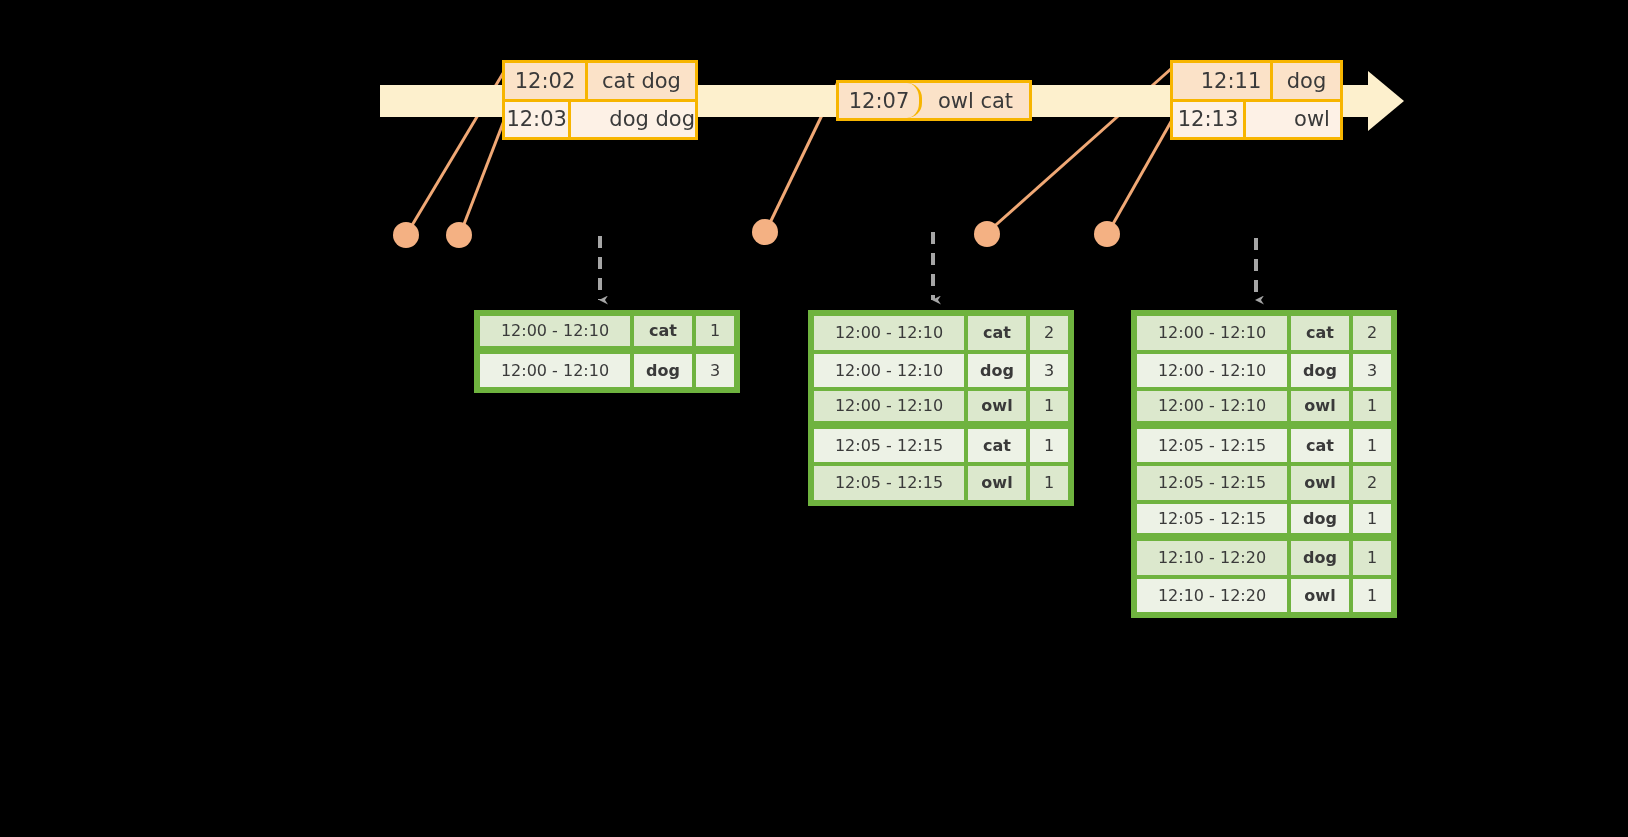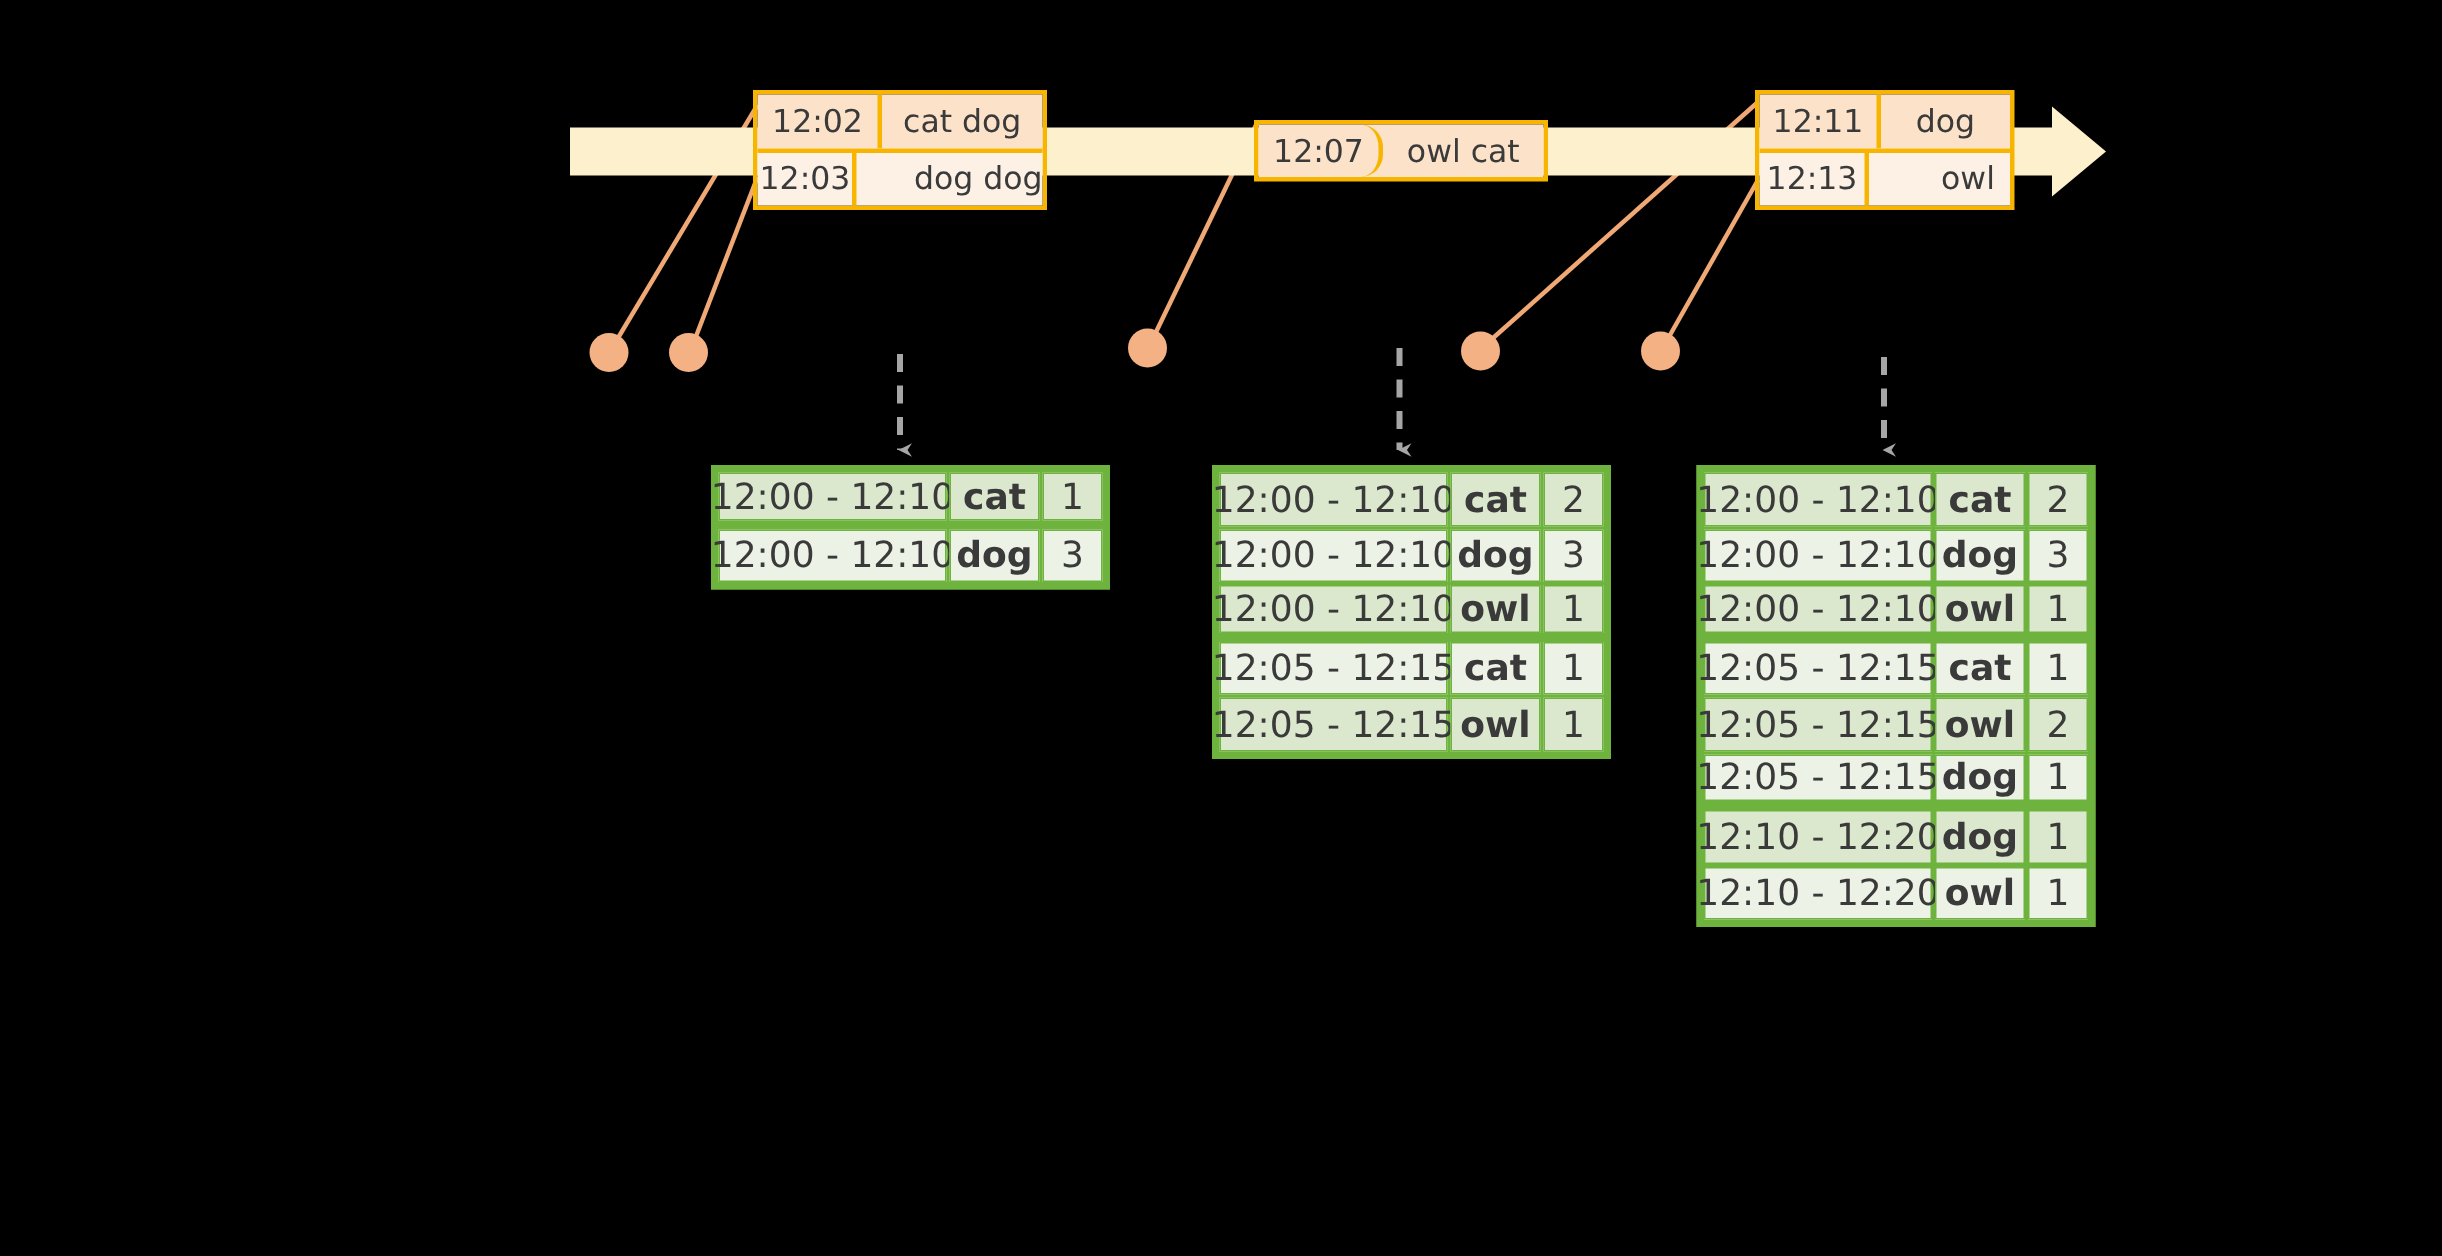--- a/index.html
+++ b/index.html
@@ -94,21 +94,21 @@
     display: flex;
     height: 37.5px;
     box-sizing: border-box;
   }
   .res-row.grp-end { border-bottom: 4px solid #6FB33F; }
   .res-cell {
     box-sizing: border-box;
     display: flex;
     align-items: center;
     justify-content: center;
-    font-size: 24px;
+    font-size: 16px;
     color: #3a3a3a;
     white-space: nowrap;
     border: 1px solid #6FB33F;
     margin: 1px;
   }
   .res-row.shade-a .res-cell { background: #DCE8CD; }
   .res-row.shade-b .res-cell { background: #EDF2E6; }
   .c-window { width: 152px; }
   .c-word   { width: 60px; font-weight: bold; }
   .c-count  { width: 40px; }
@@ -167,21 +167,21 @@
 
   <div class="event-box" style="left:836px; top:80px; width:196px; height:41px;">
     <div class="event-row shade-a">
       <div class="event-time" style="width:83px;border-radius:15px;">12:07</div>
       <div class="event-words">owl cat</div>
     </div>
   </div>
 
   <div class="event-box" style="left:1170px; top:60px; width:173px; height:80px;">
     <div class="event-row shade-a">
-      <div class="event-time" style="width:81px;">12:11</div>
+      <div class="event-time" style="width:81px;margin-left:19px;">12:11</div>
       <div class="event-words">dog</div>
     </div>
     <div class="event-row shade-b">
       <div class="event-time" style="width:73px;">12:13</div>
       <div class="event-words">owl</div>
     </div>
   </div>
 
   <div class="result-table tbl-1" style="left:474px; top:310px;">
     <div class="res-row shade-a grp-end">

